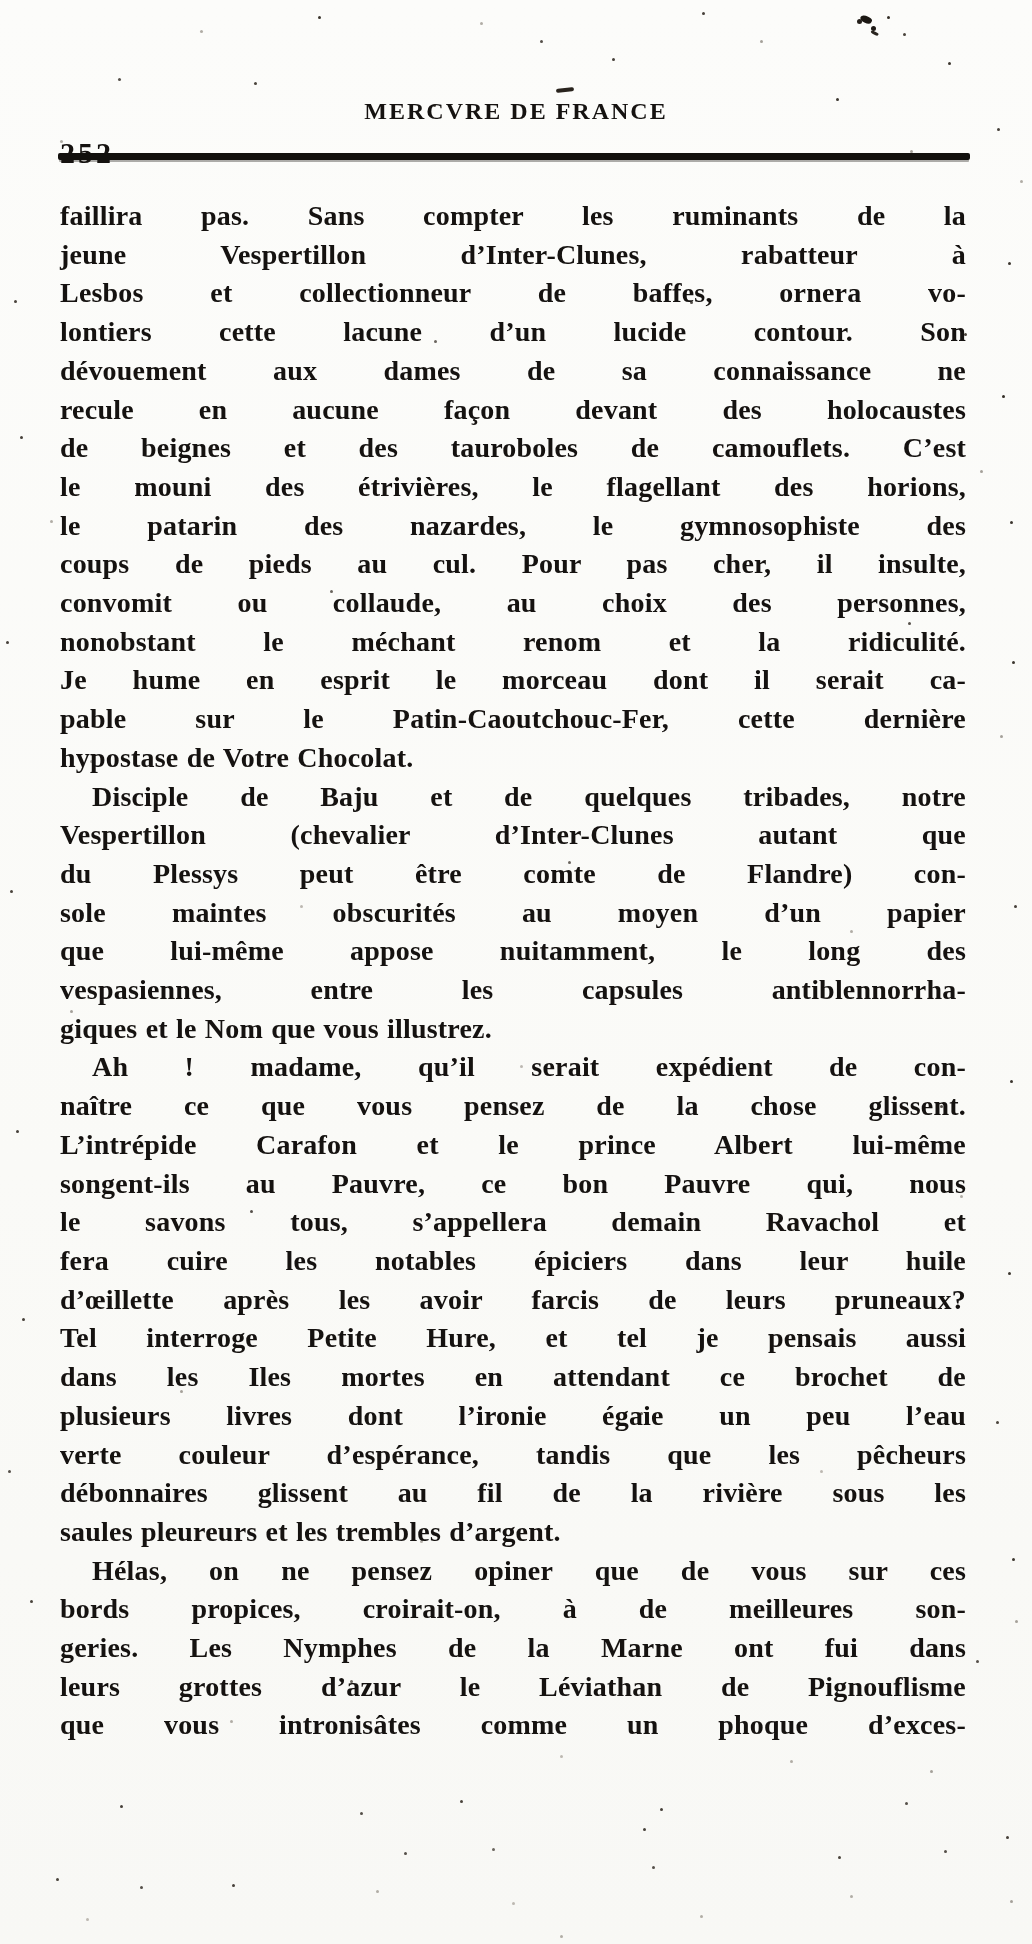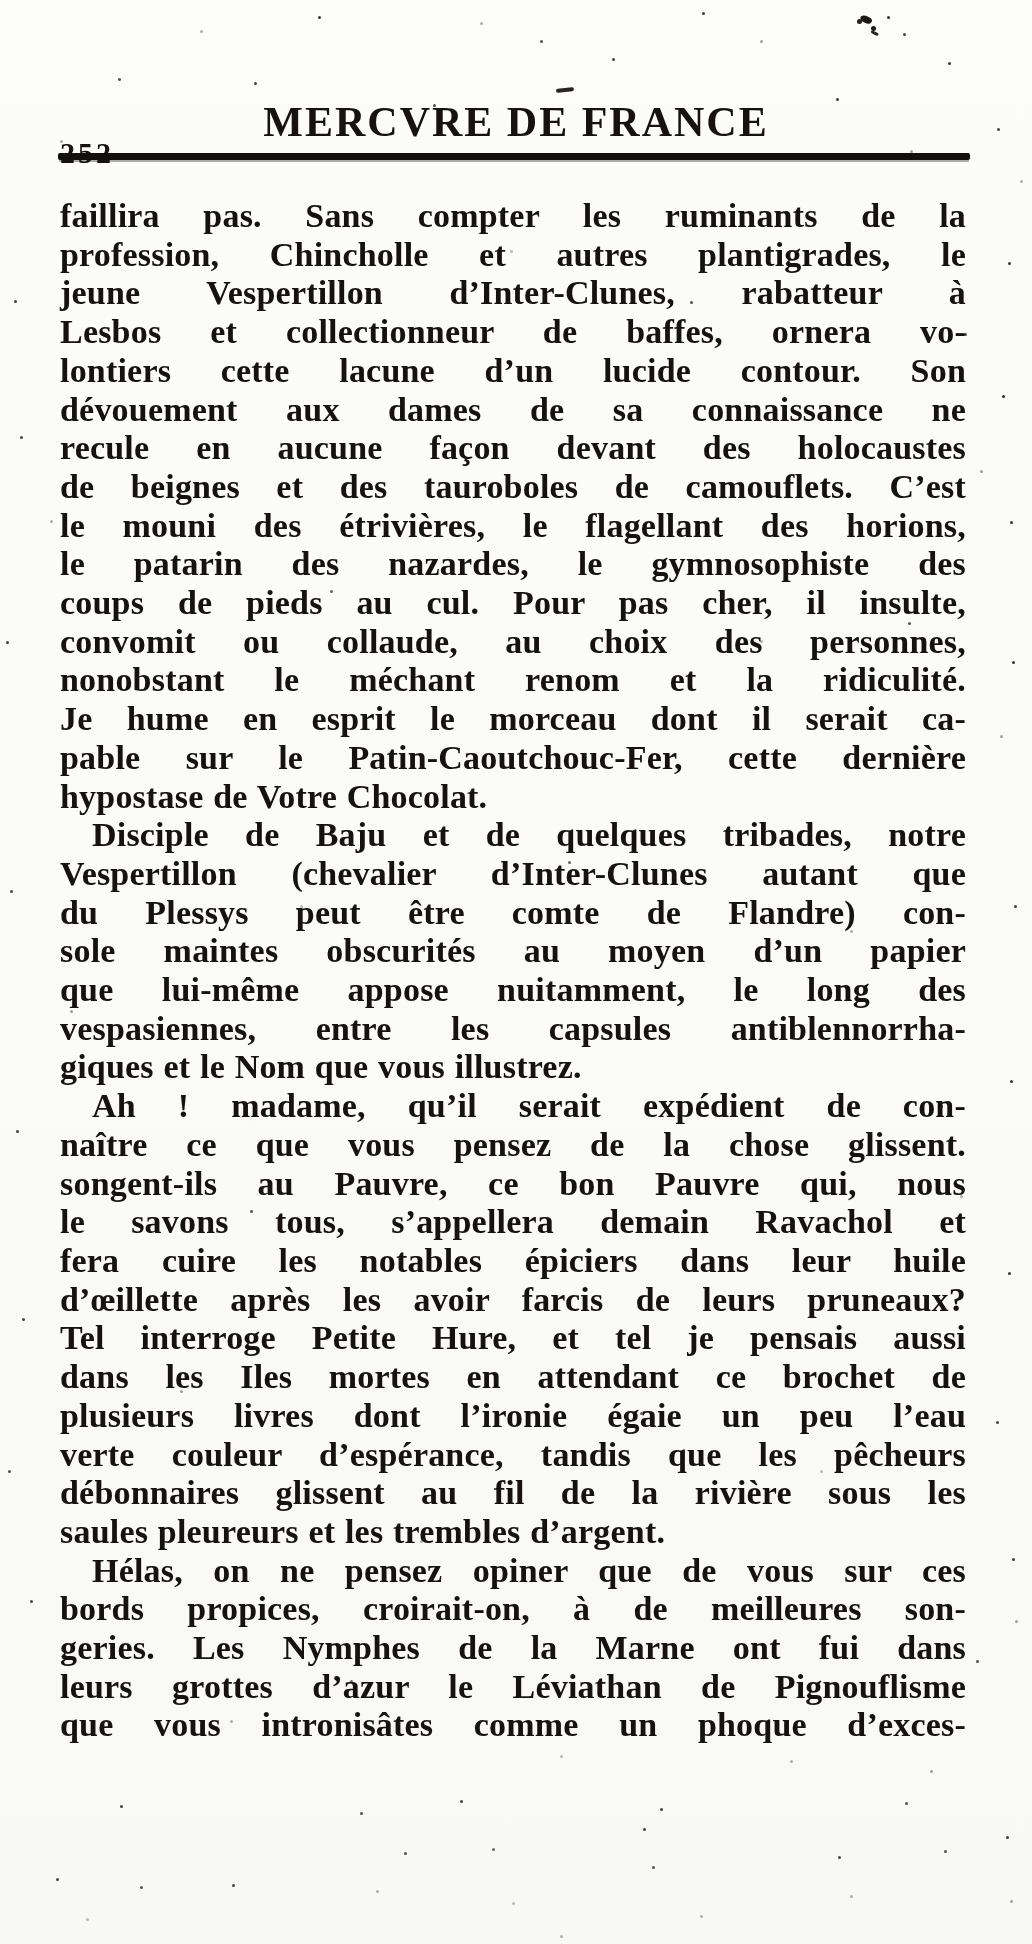--- a/index.html
+++ b/index.html
@@ -13,31 +13,31 @@
     color:#151210;
   }
   
   .folio{
     position:absolute;left:60px;top:104px;
     font-size:30px;font-weight:700;letter-spacing:3px;margin-top:32px;
   }
   .head-title{
     position:absolute;left:0;right:0;top:98px;
     text-align:center;
-    font-size:42px;font-weight:700;letter-spacing:2px;
+    font-size:24px;font-weight:700;letter-spacing:2px;
   }
   .head-rule{
     position:absolute;left:58px;top:153px;width:912px;height:7px;
     background:#12100d;border-radius:2px;
     box-shadow:0 3px 0 -1px rgba(25,22,18,.35);
   }
   
   .text-block{
     position:absolute;left:60px;top:197px;width:906px;
-    font-size:34px;line-height:38.7px;font-weight:700;
+    font-size:28px;line-height:38.7px;font-weight:700;
     letter-spacing:.2px;word-spacing:1px;
   }
   .line{
     text-align:justify;
     text-align-last:justify;
     white-space:nowrap; 
   }
   .line.flush{text-align-last:left;}
   .line.indent{text-indent:32px;}
   .em{}
@@ -99,21 +99,20 @@
 
   <div class="folio">252</div>
 
   <div class="head-title">MERCVRE DE FRANCE</div>
 
   <div class="head-rule"></div>
 
   <div class="text-block">
       <div>
         <div class="line"><span>faillira pas. Sans compter les ruminants de la</span></div>
-        <div class="line"><span>profession, Chincholle et autres plantigrades, le</span></div>
         <div class="line"><span>jeune Vespertillon d’</span><span class="em">Inter-Clunes</span><span>, rabatteur à</span></div>
         <div class="line"><span>Lesbos et collectionneur de baffes, ornera vo-</span></div>
         <div class="line"><span>lontiers cette lacune d’un </span><span class="em">lucide contour</span><span>. Son</span></div>
         <div class="line"><span>dévouement aux dames de sa connaissance ne</span></div>
         <div class="line"><span>recule en aucune façon devant des holocaustes</span></div>
         <div class="line"><span>de beignes et des tauroboles de camouflets. C’est</span></div>
         <div class="line"><span>le mouni des étrivières, le flagellant des horions,</span></div>
         <div class="line"><span>le patarin des nazardes, le gymnosophiste des</span></div>
         <div class="line"><span>coups de pieds au cul. Pour pas cher, il insulte,</span></div>
         <div class="line"><span>convomit ou collaude, au choix des personnes,</span></div>
@@ -127,20 +126,21 @@
         <div class="line"><span>Vespertillon (chevalier d’</span><span class="em">Inter-Clunes</span><span> autant que</span></div>
         <div class="line"><span>du Plessys peut être comte de Flandre) con-</span></div>
         <div class="line"><span>sole maintes obscurités au moyen d’un papier</span></div>
         <div class="line"><span>que lui-même appose nuitamment, le long des</span></div>
         <div class="line"><span>vespasiennes, entre les capsules antiblennorrha-</span></div>
         <div class="line flush"><span>giques et le Nom que vous illustrez.</span></div>
       </div>
       <div>
         <div class="line indent"><span>Ah ! madame, qu’il serait expédient de con-</span></div>
         <div class="line"><span>naître ce que vous pensez de la chose glissent.</span></div>
+        <div class="line"><span>L’intrépide Carafon et le prince Albert lui-même</span></div>
         <div class="line"><span>songent-ils au Pauvre, ce bon Pauvre qui, nous</span></div>
         <div class="line"><span>le savons tous, s’appellera demain Ravachol et</span></div>
         <div class="line"><span>fera cuire les notables épiciers dans leur huile</span></div>
         <div class="line"><span>d’œillette après les avoir farcis de leurs pruneaux?</span></div>
         <div class="line"><span>Tel interroge Petite Hure, et tel je pensais aussi</span></div>
         <div class="line"><span>dans les Iles mortes en attendant ce brochet de</span></div>
         <div class="line"><span>plusieurs livres dont l’ironie égaie un peu l’eau</span></div>
         <div class="line"><span>verte couleur d’espérance, tandis que les pêcheurs</span></div>
         <div class="line"><span>débonnaires glissent au fil de la rivière sous les</span></div>
         <div class="line flush"><span>saules pleureurs et les trembles d’argent.</span></div>

